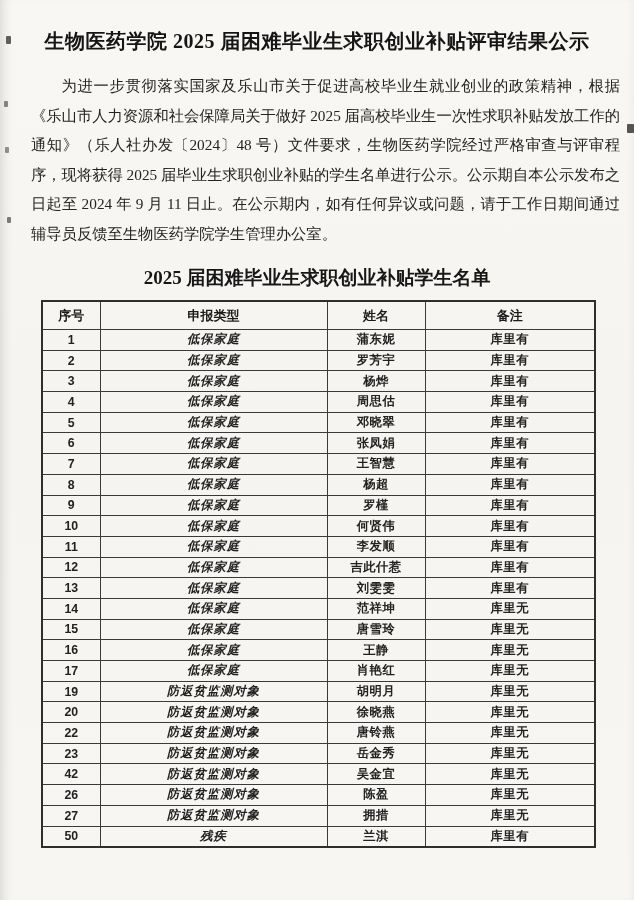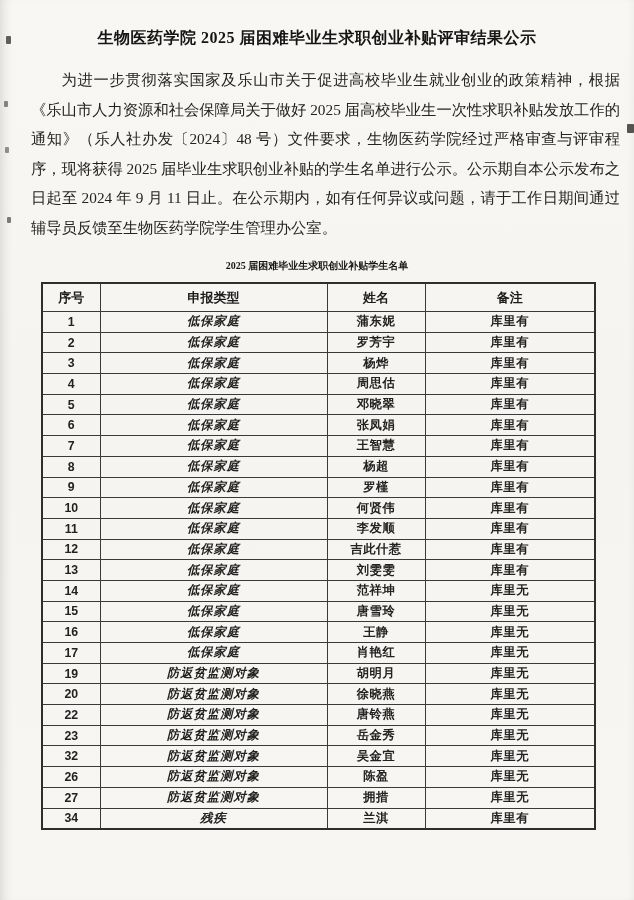--- a/index.html
+++ b/index.html
@@ -16,37 +16,37 @@
     height: 900px;
     background: linear-gradient(180deg, #f8f7f4 0%, #f5f4f0 45%, #f7f6f3 100%);
     color: #1e1e1e;
     overflow: hidden;
     box-shadow: inset 10px 0 14px -10px rgba(0,0,0,0.18), inset -6px 0 10px -8px rgba(0,0,0,0.10);
   }
   .doc-title {
     margin: 0;
     padding: 28px 20px 0 20px;
     text-align: center;
-    font-size: 16px;
+    font-size: 20px;
     font-weight: 700;
     letter-spacing: 0.5px;
     color: #151515;
   }
   .doc-paragraph {
     margin: 16px 14px 0 31px;
     font-size: 15.3px;
     line-height: 29.5px;
     text-align: justify;
     text-indent: 2em;
     color: #232323;
   }
   .table-title {
     margin: 17px 0 9px 0;
     text-align: center;
-    font-size: 10px;
+    font-size: 19px;
     font-weight: 700;
     color: #171717;
   }
   table.roster {
     border-collapse: collapse;
     table-layout: fixed;
     margin-left: 41px;
     width: 553px;
     border: 2px solid #2e2e2e;
     padding-left: 24px;
@@ -249,38 +249,38 @@
           <td class="col-name">唐铃燕</td>
           <td class="col-remark">库里无</td>
         </tr>
         <tr>
           <td class="col-no">23</td>
           <td class="col-type">防返贫监测对象</td>
           <td class="col-name">岳金秀</td>
           <td class="col-remark">库里无</td>
         </tr>
         <tr>
-          <td class="col-no">32</td>
+          <td class="col-no">42</td>
           <td class="col-type">防返贫监测对象</td>
           <td class="col-name">吴金宜</td>
           <td class="col-remark">库里无</td>
         </tr>
         <tr>
           <td class="col-no">26</td>
           <td class="col-type">防返贫监测对象</td>
           <td class="col-name">陈盈</td>
           <td class="col-remark">库里无</td>
         </tr>
         <tr>
           <td class="col-no">27</td>
           <td class="col-type">防返贫监测对象</td>
           <td class="col-name">拥措</td>
           <td class="col-remark">库里无</td>
         </tr>
         <tr>
-          <td class="col-no">34</td>
+          <td class="col-no">50</td>
           <td class="col-type">残疾</td>
           <td class="col-name">兰淇</td>
           <td class="col-remark">库里有</td>
         </tr>
       </tbody>
   </table>
 </div>
 
 </body></html>

